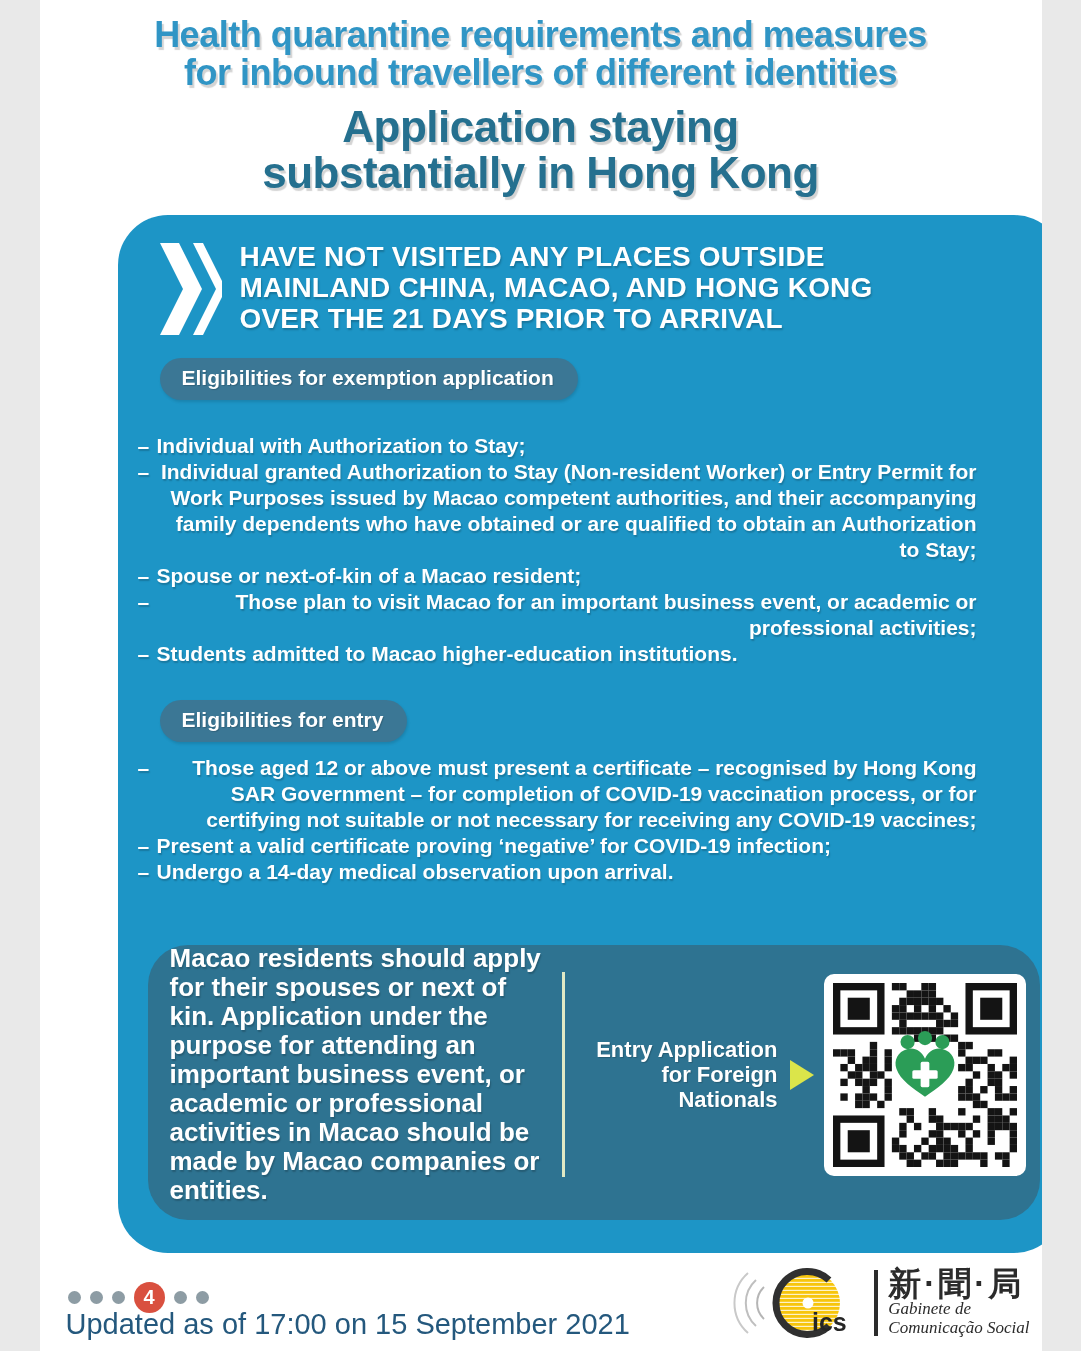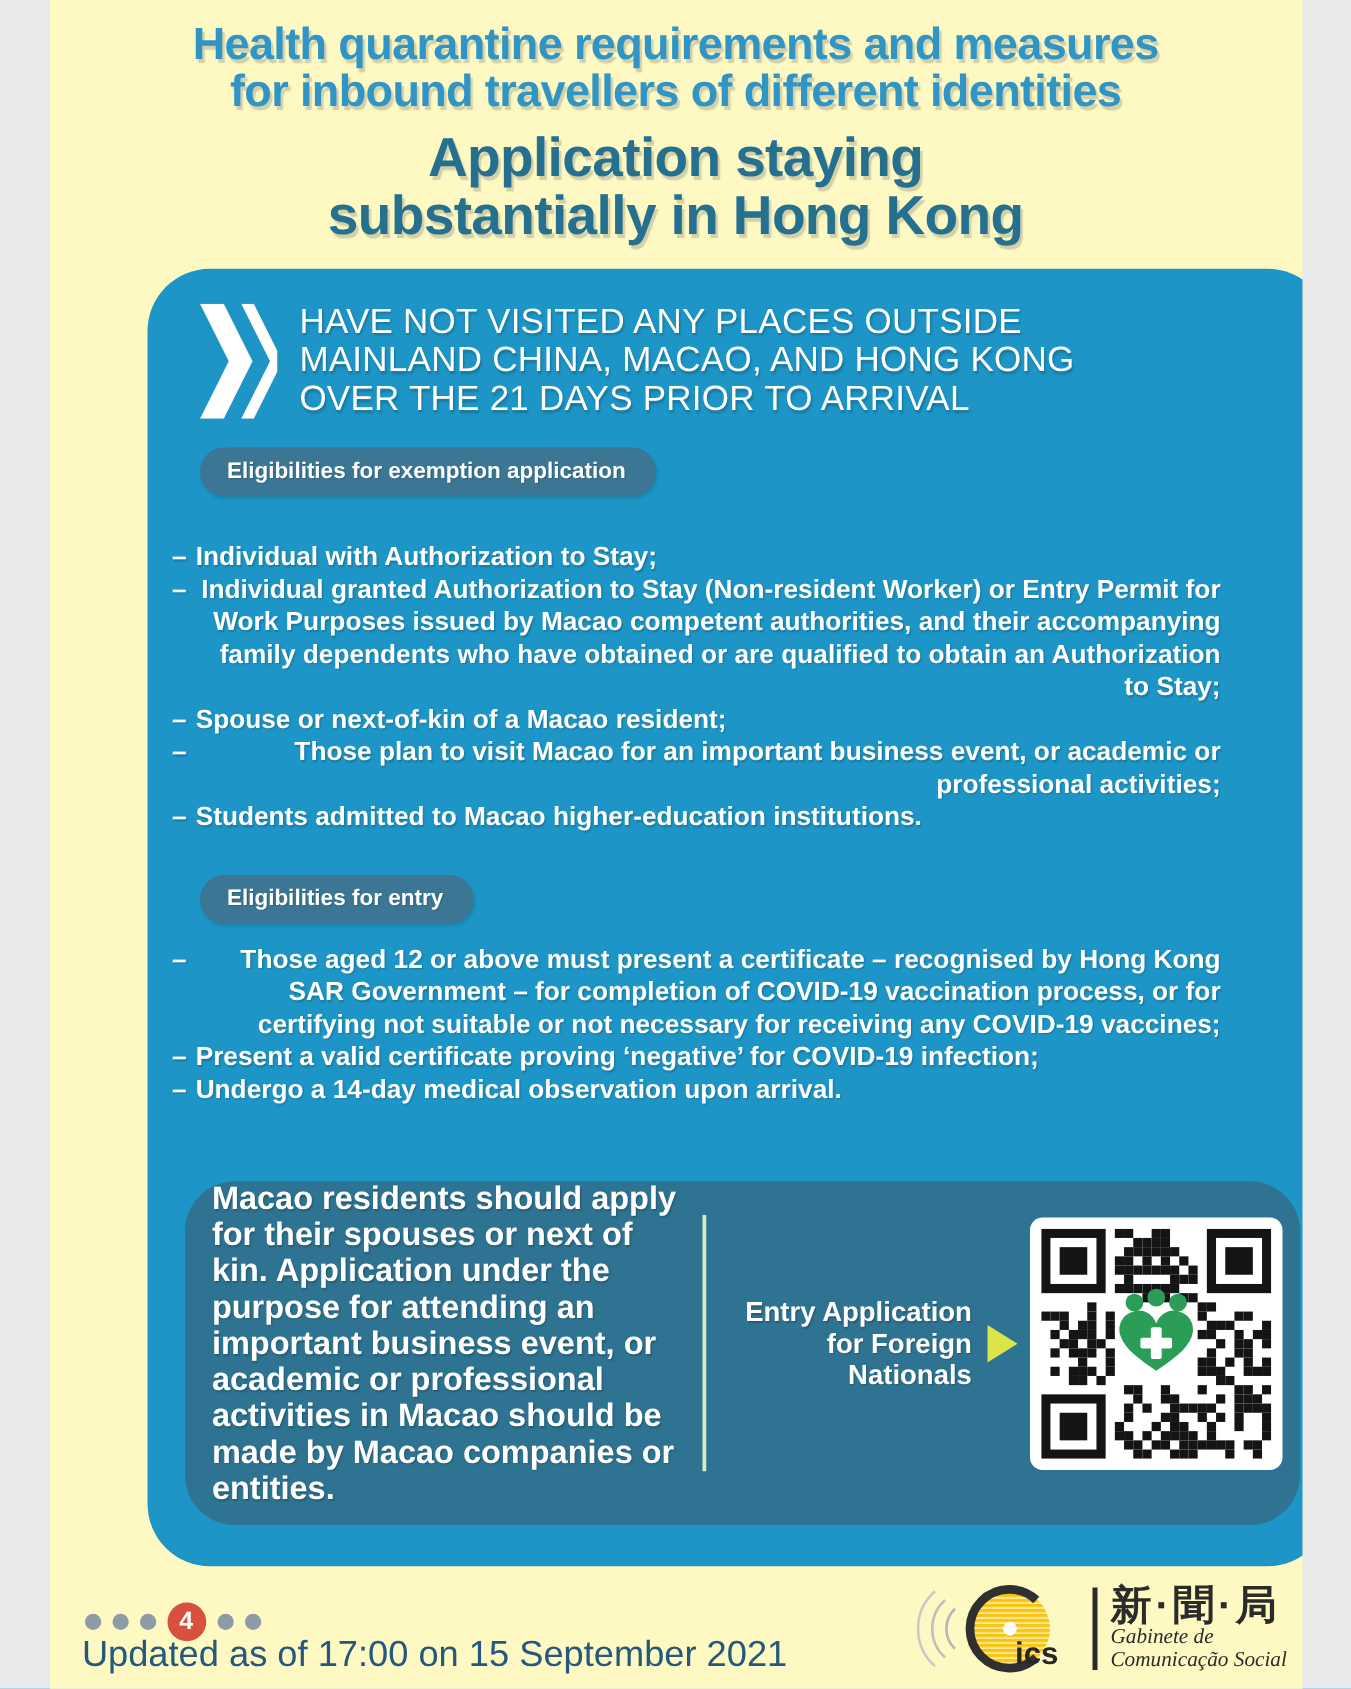--- a/index.html
+++ b/index.html
@@ -1,34 +1,34 @@
 <!DOCTYPE html>
 <html><head>
 <meta charset="utf-8">
 <style>
   * { margin:0; padding:0; box-sizing:border-box; }
   body { background:#e9e9e9; font-family:"Liberation Sans", sans-serif; }
-  .page { position:relative; width:1002px; height:1351px; background:#fef9c3; overflow:hidden; margin:0 auto; }
+  .page { position:relative; width:1002px; height:1351px; background:#ffffff; overflow:hidden; margin:0 auto; }
 
   
   .hdr { position:absolute; top:16px; left:0; width:100%; text-align:center; }
   .title { color:#3095c5; font-size:36px; font-weight:bold; line-height:38px; letter-spacing:-0.5px;
            text-shadow:2px 3px 1px rgba(110,110,110,0.30); }
   .subtitle { margin-top:12px; color:#25708f; font-size:44px; font-weight:bold; line-height:46px; letter-spacing:-0.5px;
               text-shadow:2px 3px 1px rgba(110,110,110,0.30); }
 
   
   .card { position:absolute; left:78px; top:215px; width:946px; height:1038px;
           background:#1d95c6; border-radius:50px; }
   .chevrow { position:absolute; left:42px; top:26px; display:flex; gap:18px; align-items:flex-start; }
   .chevicon { flex:none; margin-top:2px; }
-  .card-heading { color:#ffffff; font-weight:normal; font-size:28px; line-height:31px; letter-spacing:0.2px;
+  .card-heading { color:#ffffff; font-weight:bold; font-size:28px; line-height:31px; letter-spacing:0.2px;
                   text-shadow:1px 2px 2px rgba(0,0,0,0.22); }
   .badge { position:absolute; left:42px; display:inline-block; background:#3b7795; color:#fff;
-           font-weight:bold; font-size:18px; padding:8px 24px 10px 22px; border-radius:24px;
+           font-weight:bold; font-size:21px; padding:8px 24px 10px 22px; border-radius:24px;
            text-shadow:1px 1px 1px rgba(0,0,0,0.18); box-shadow:1px 2px 3px rgba(0,0,0,0.12); }
   .badge.b1 { top:143px; }
   .badge.b2 { top:485px; }
   .list { position:absolute; left:20px; width:860px; color:#fff; font-size:21px; font-weight:bold;
           line-height:26px; text-shadow:1px 1.5px 1.5px rgba(0,0,0,0.20); }
   .list.l1 { top:218px; }
   .list.l2 { top:540px; }
   .li { display:flex; }
   .dash { flex:none; width:19px; }
   .li-text { max-width:820px;text-align:right; }

